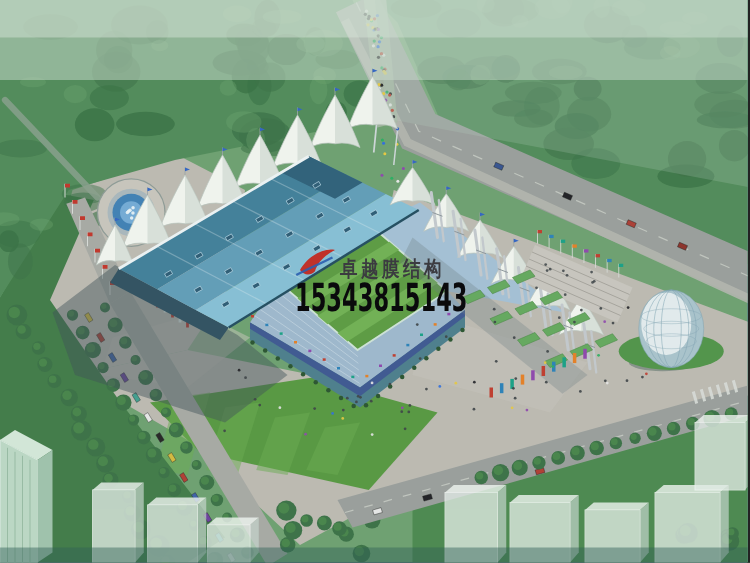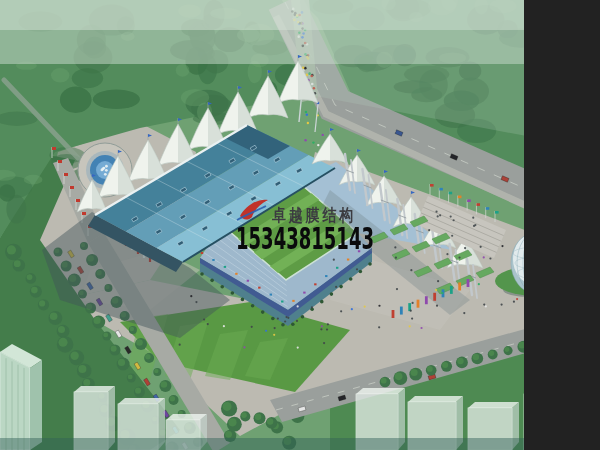--- a/index.html
+++ b/index.html
@@ -1,16 +1,16 @@
 <!DOCTYPE html>
 <html><head>
 <meta charset="utf-8">
 <style>
   html,body{margin:0;padding:0;background:#222;}
-  .canvas{width:524px;height:450px;position:relative;overflow:hidden;background:#7dd3fc;}
+  .canvas{width:598px;height:450px;position:relative;overflow:hidden;background:#7dd3fc;}
   svg{display:block;width:600px;height:450px;}
   text{font-family:"DejaVu Sans","Liberation Sans",sans-serif;}
 </style>
 </head>
 <body>
 
 <div class="canvas">
 <svg id="scene" viewBox="0 0 600 450" xmlns="http://www.w3.org/2000/svg">
   <g id="gen">
         <g>

